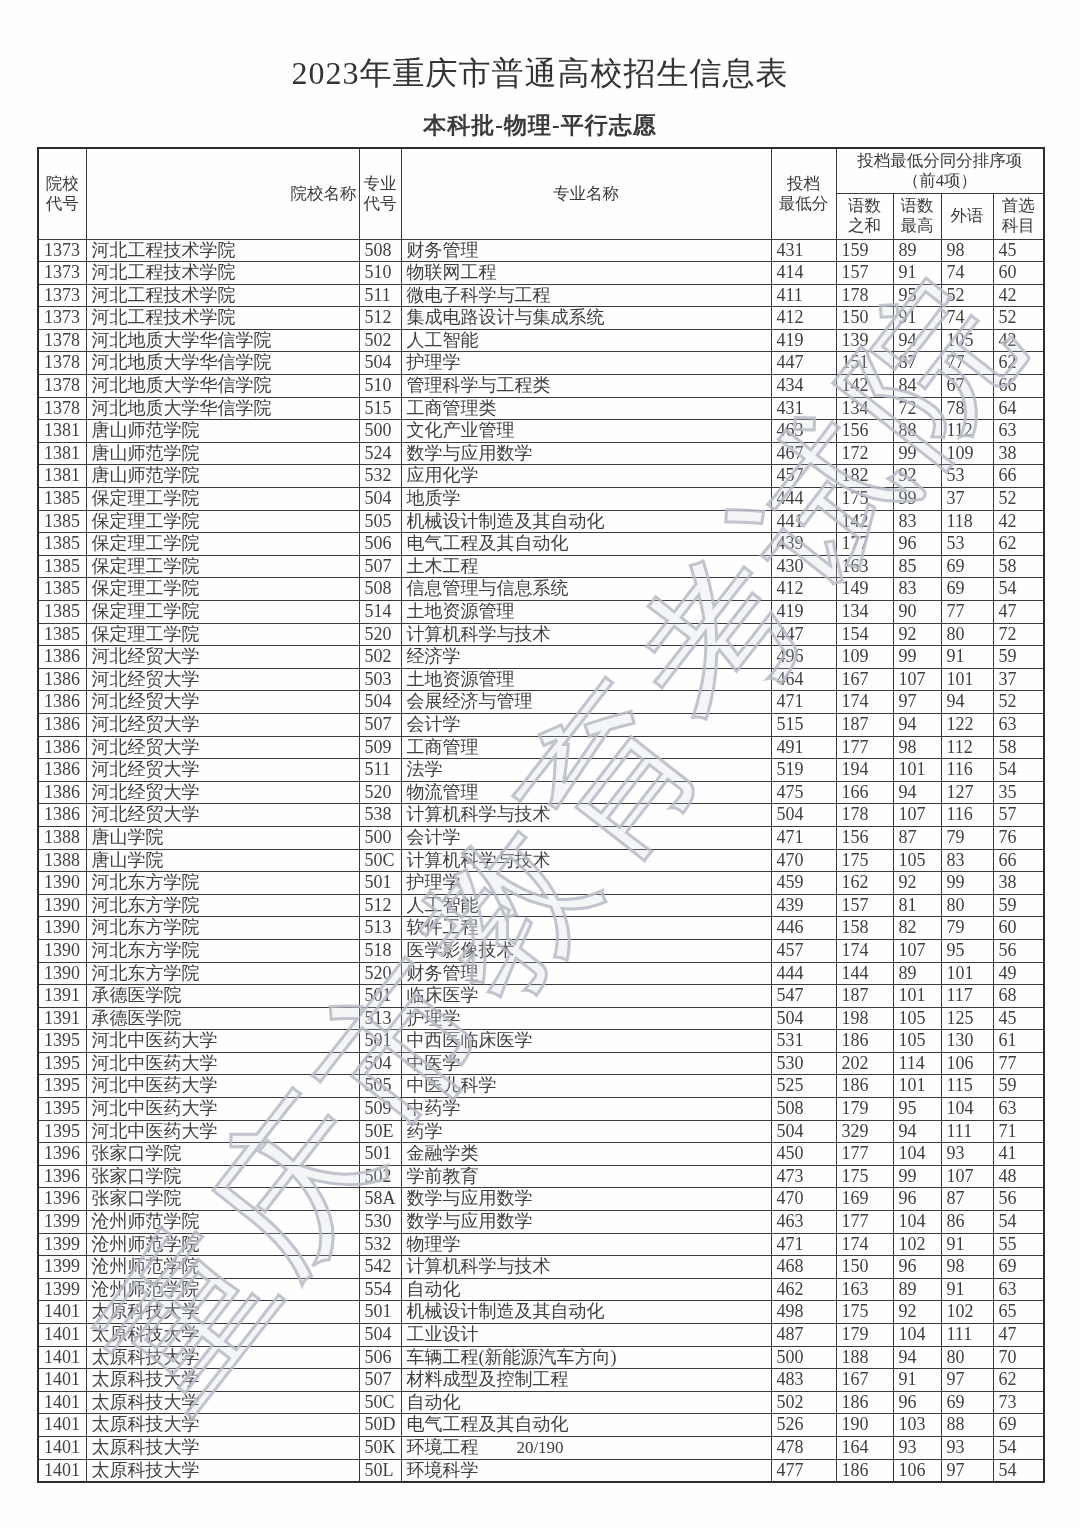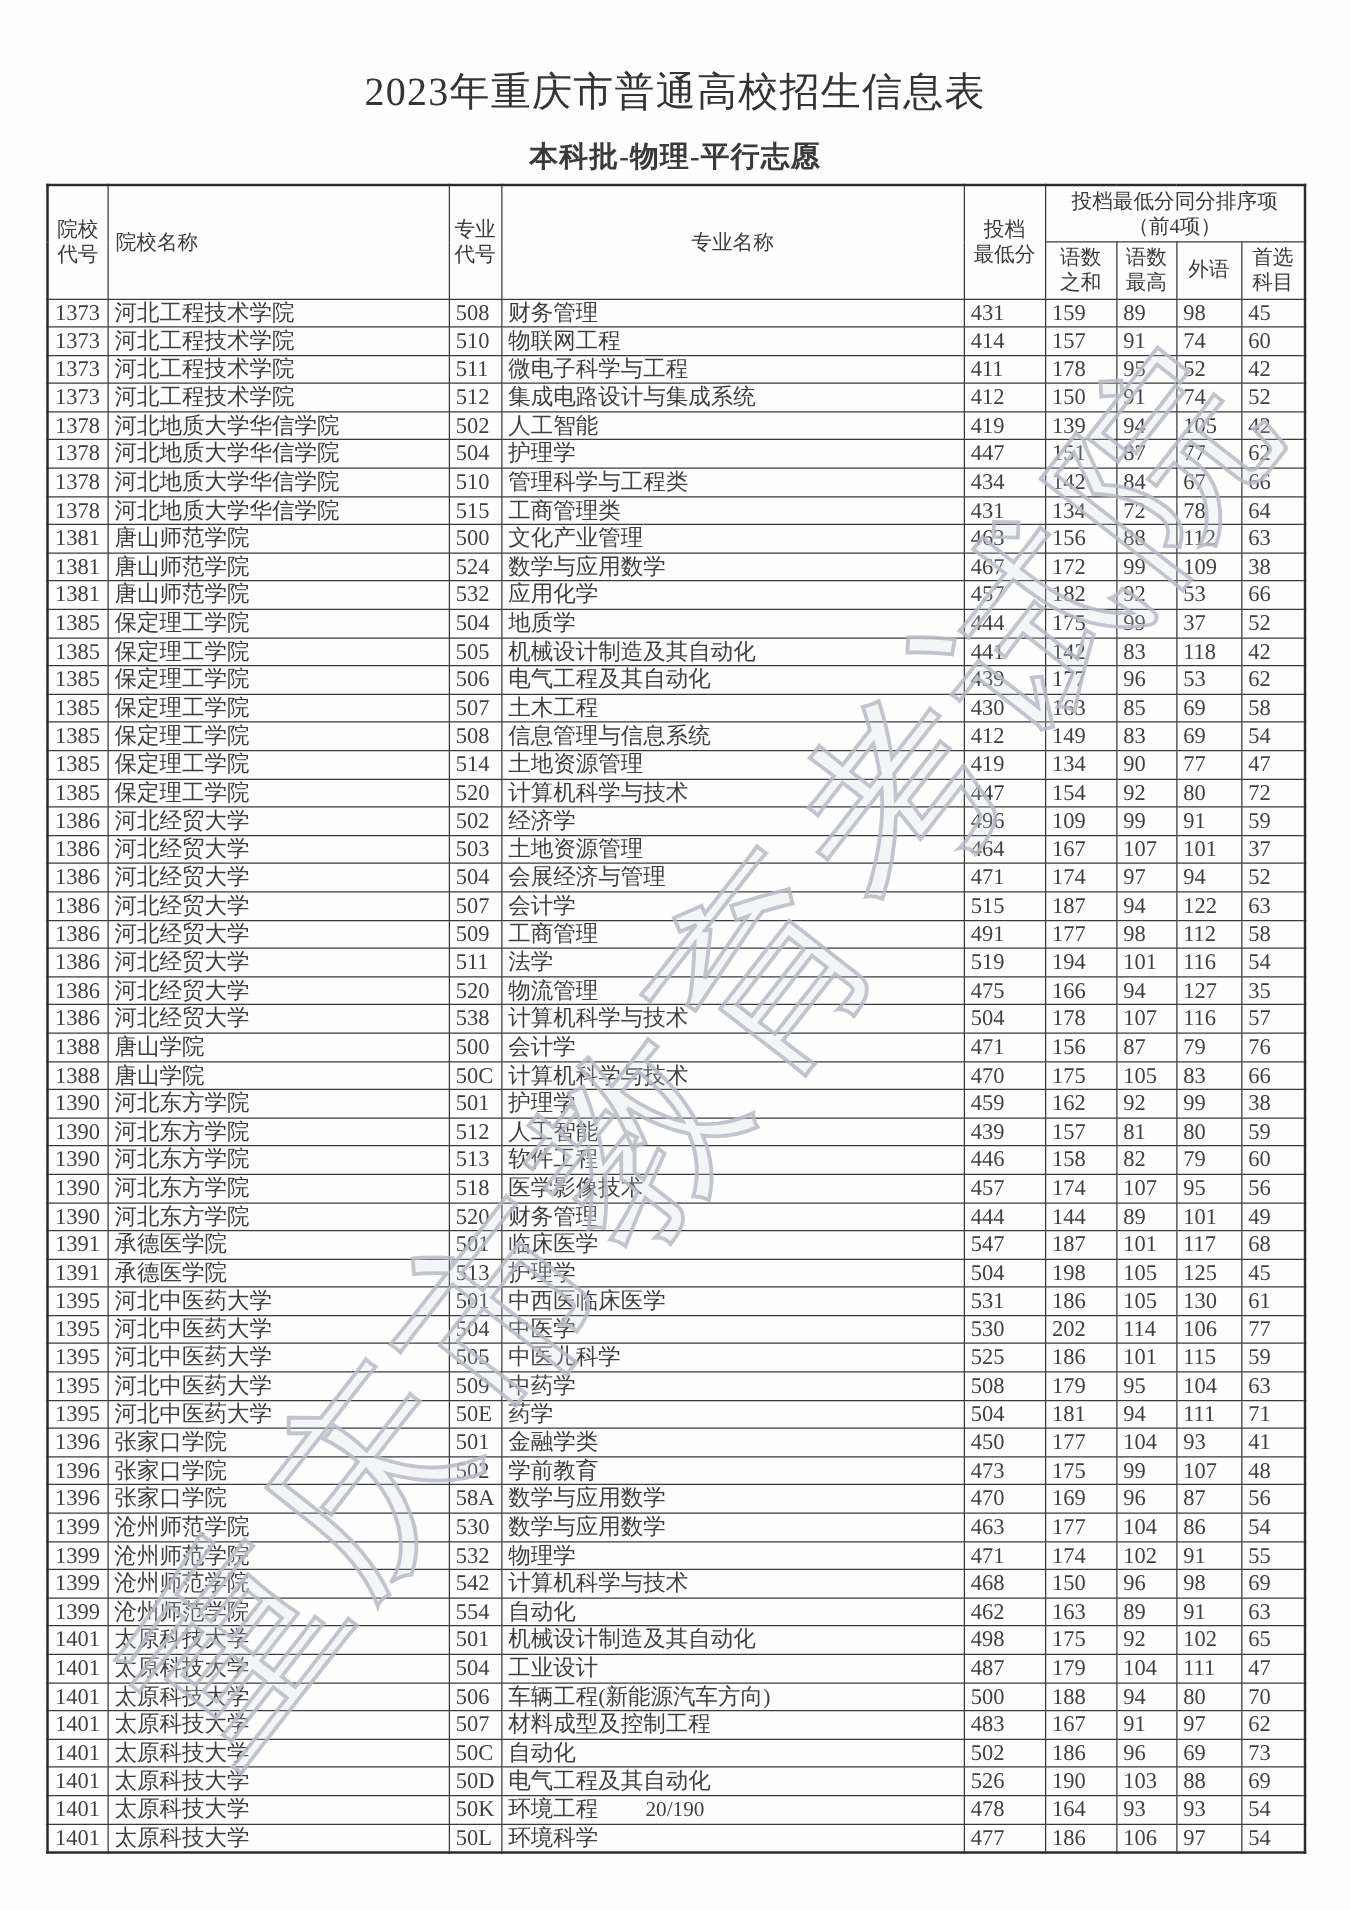--- a/index.html
+++ b/index.html
@@ -51,21 +51,21 @@
     line-height:1.22;
     text-align:center;
     vertical-align:middle;
     white-space:pre-line;
     padding:2px 2px;
     color:#3a3a3a;
     margin-top:43px;
   }
   thead tr.group-row th { height:40px; }
   thead tr.sub-row th { height:38px; }
-  thead th.left { text-align:left; padding-left:6px; }
+  thead th.left { text-align:right; padding-left:6px; }
   tbody td {
     height:21.6px;
     line-height:21.6px;
     font-size:18px;
     white-space:nowrap;
     padding:0 2px 0 5px;
     text-align:left;
     vertical-align:middle;
     color:#3f3f3f;
   }
@@ -550,21 +550,21 @@
             <td>95</td>
             <td>104</td>
             <td>63</td>
           </tr>
           <tr>
             <td>1395</td>
             <td>河北中医药大学</td>
             <td>50E</td>
             <td>药学</td>
             <td>504</td>
-            <td>181</td>
+            <td>329</td>
             <td>94</td>
             <td>111</td>
             <td>71</td>
           </tr>
           <tr>
             <td>1396</td>
             <td>张家口学院</td>
             <td>501</td>
             <td>金融学类</td>
             <td>450</td>

